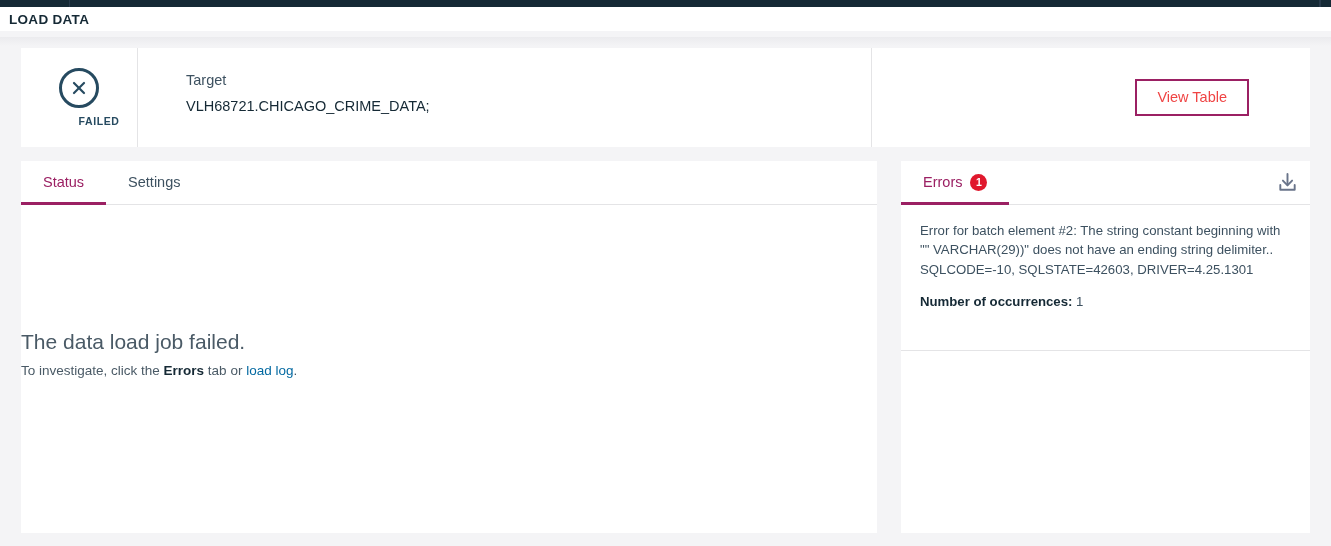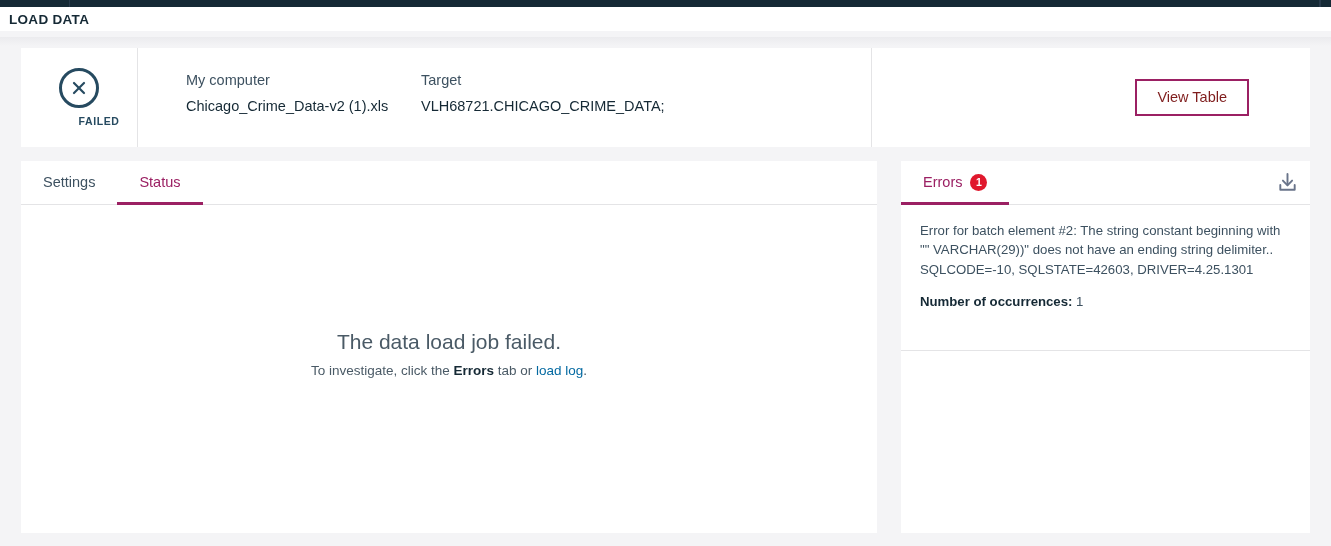--- a/index.html
+++ b/index.html
@@ -123,21 +123,21 @@
     display: flex;
     align-items: center;
     justify-content: flex-end;
     padding-right: 61px;
     box-sizing: border-box;
     gap: 14px;
   }
   .btn-outline {
     border: 2px solid #9b2063;
     background: #ffffff;
-    color: #7f1d1d;
+    color: #ef4444;
     font-family: "Liberation Sans", sans-serif;
     font-size: 14.5px;
     padding: 9px 20px;
     cursor: pointer;
     white-space: nowrap;
     line-height: 1;
   }
 
   
   .left-panel {
@@ -206,21 +206,21 @@
     display: flex;
     align-items: center;
     justify-content: center;
     cursor: pointer;
   }
 
   .empty-state {
     height: 327px;
     display: flex;
     flex-direction: column;
-    align-items: center;
+    align-items: flex-start;
     justify-content: center;
     padding-bottom: 30px;
     box-sizing: border-box;
   }
   .empty-title {
     font-size: 21px;
     color: #4a5a66;
     margin-bottom: 9px;
   }
   .empty-sub {
@@ -274,43 +274,39 @@
     <div class="status-circle">
       <svg width="18" height="18" viewBox="0 0 18 18" aria-hidden="true">
         <line x1="4" y1="4" x2="14" y2="14" stroke="#264a60" stroke-width="2.2" stroke-linecap="round"></line>
         <line x1="14" y1="4" x2="4" y2="14" stroke="#264a60" stroke-width="2.2" stroke-linecap="round"></line>
       </svg>
     </div>
     <div class="status-word">FAILED</div>
   </div>
 
   <div class="info-cell">
-    <div class="info-block source">
-      <div class="info-label">My computer</div>
-      <div class="info-value">Chicago_Crime_Data-v2 (1).xls</div>
-    </div>
     <div class="info-block">
       <div class="info-label">Target</div>
       <div class="info-value">VLH68721.CHICAGO_CRIME_DATA;</div>
     </div>
   </div>
 
   <div class="actions-cell">
     <button class="btn-outline">View Table</button>
   </div>
 
 </div>
 
 <div class="left-panel">
   <div class="tabbar">
+    <div class="tab active">
+      <span>Status</span>
+    </div>
     <div class="tab">
       <span>Settings</span>
-    </div>
-    <div class="tab active">
-      <span>Status</span>
     </div>
   </div>
 
   <div class="empty-state">
     <div class="empty-title">The data load job failed.</div>
     <div class="empty-sub">
       <span>To investigate, click the </span><b>Errors</b><span> tab or </span><a class="link">load log</a><span>.</span>
     </div>
   </div>
 </div>

